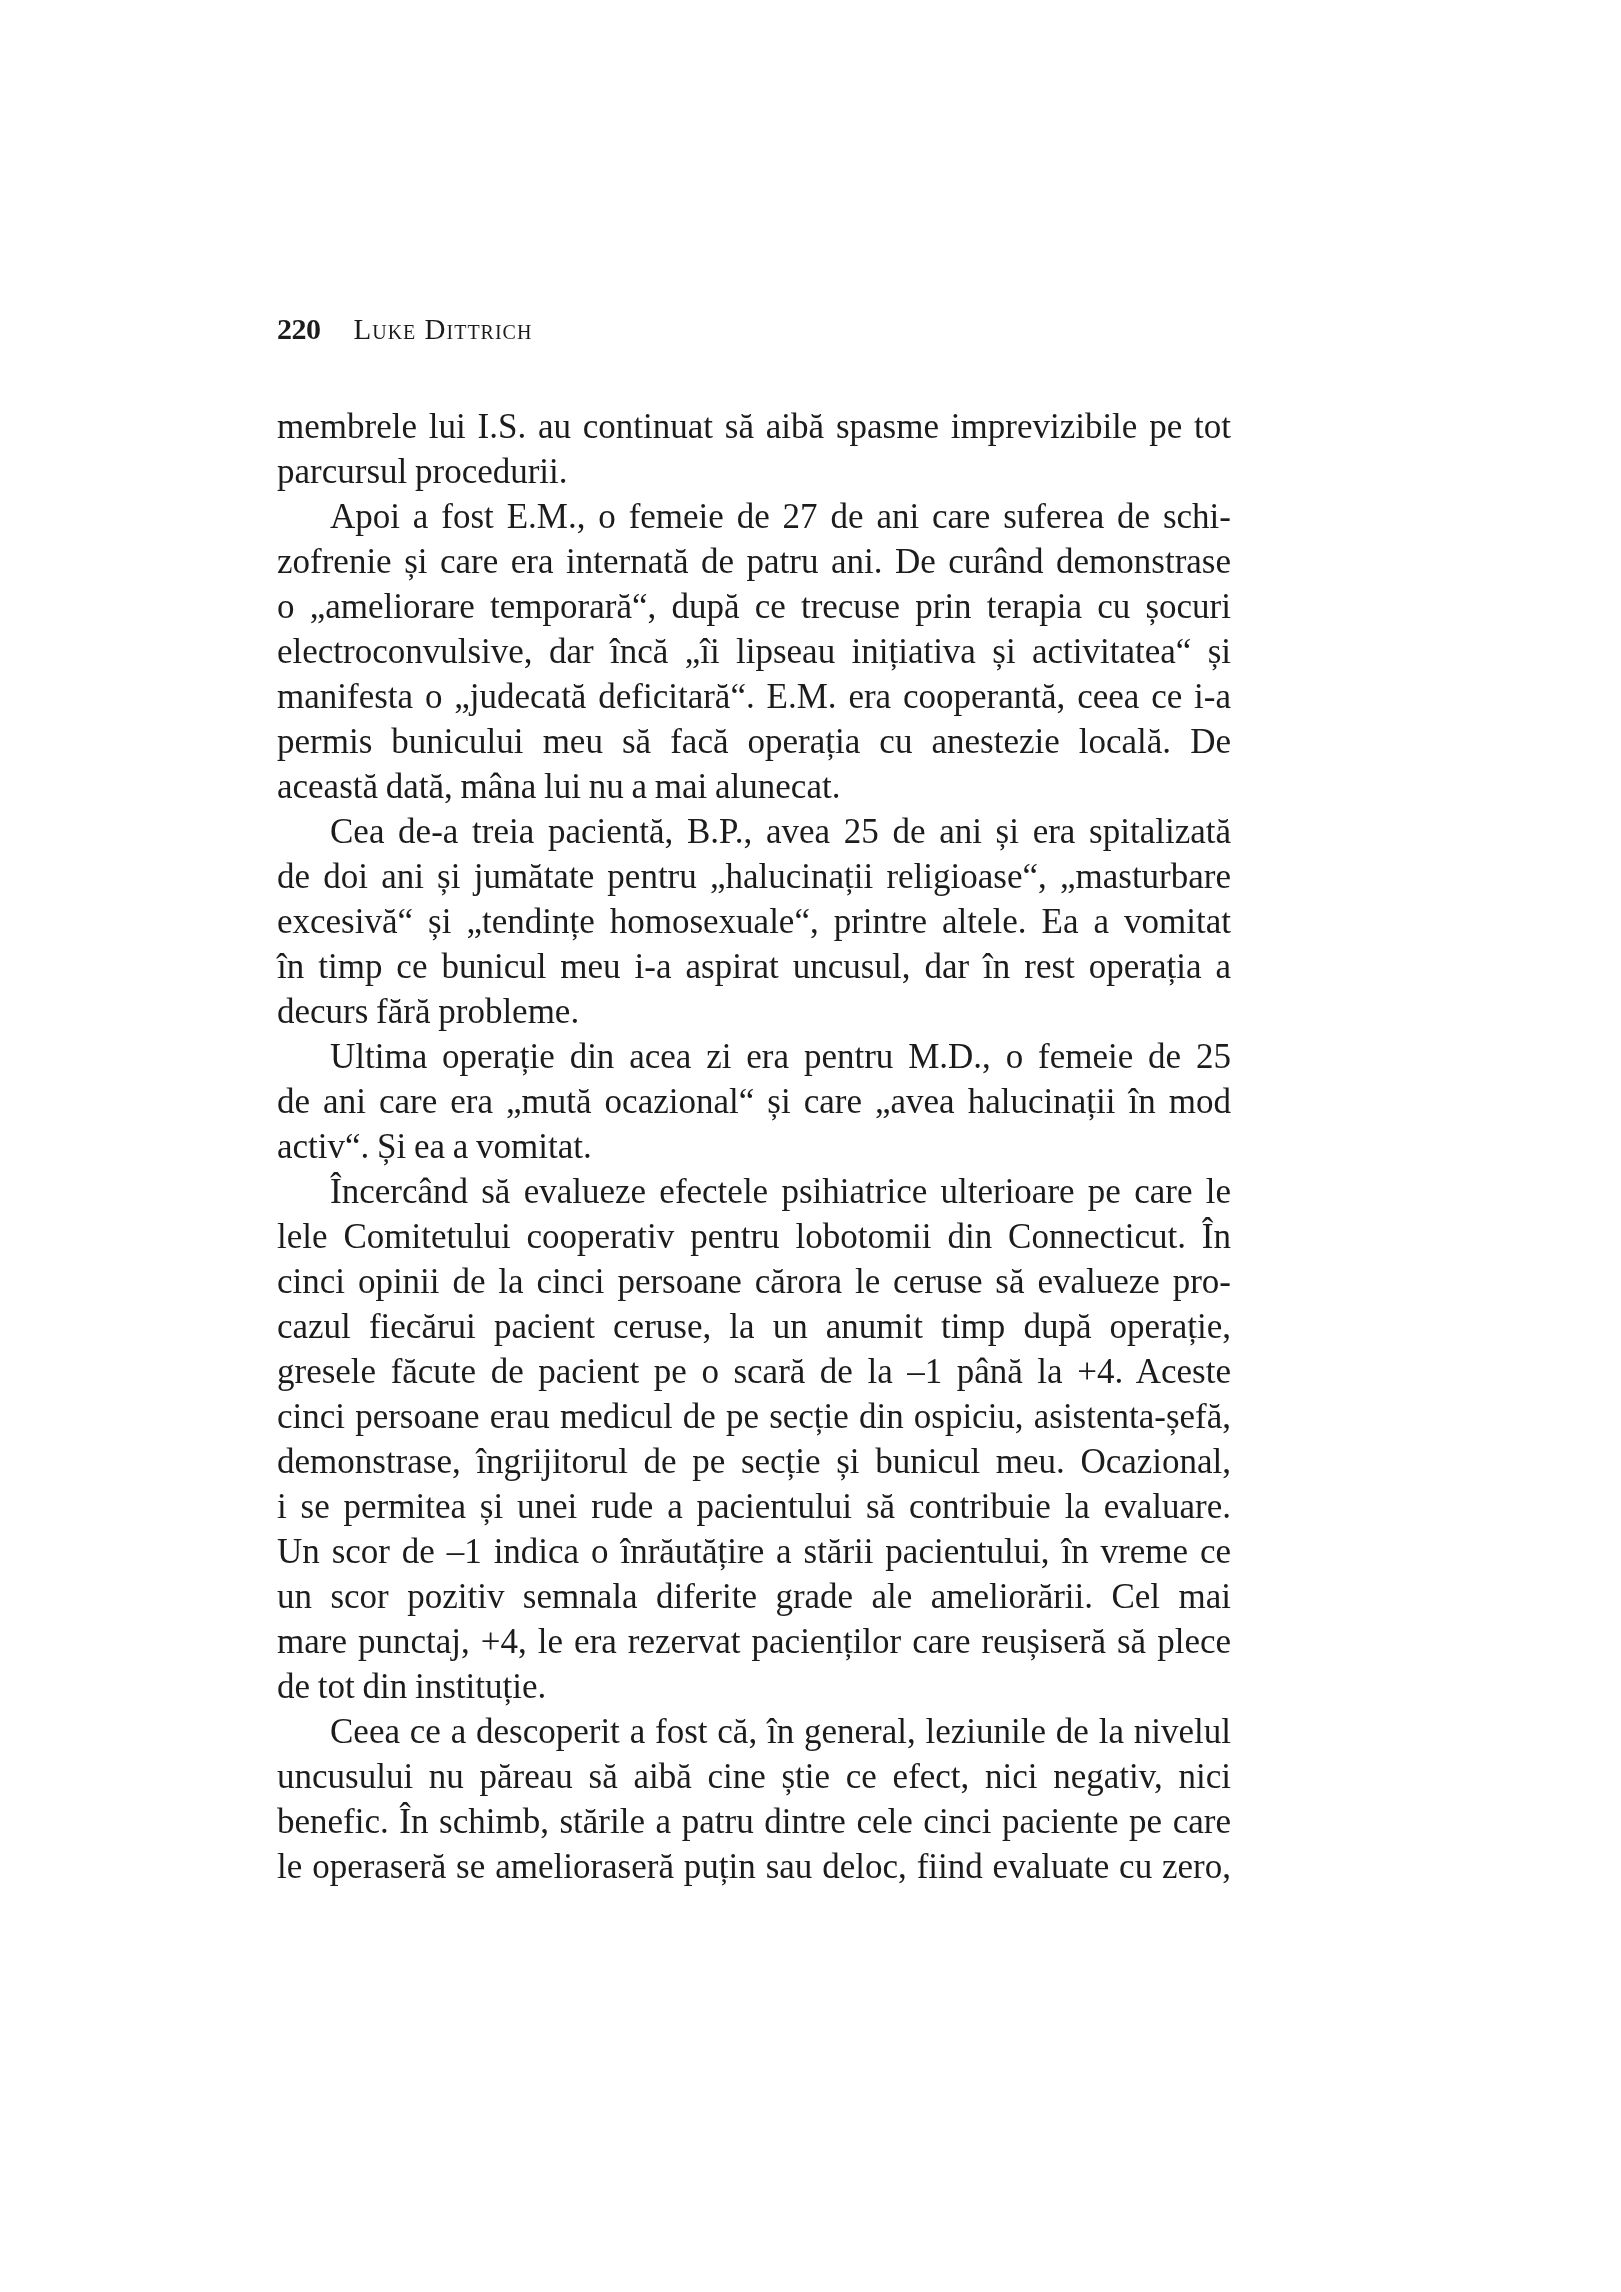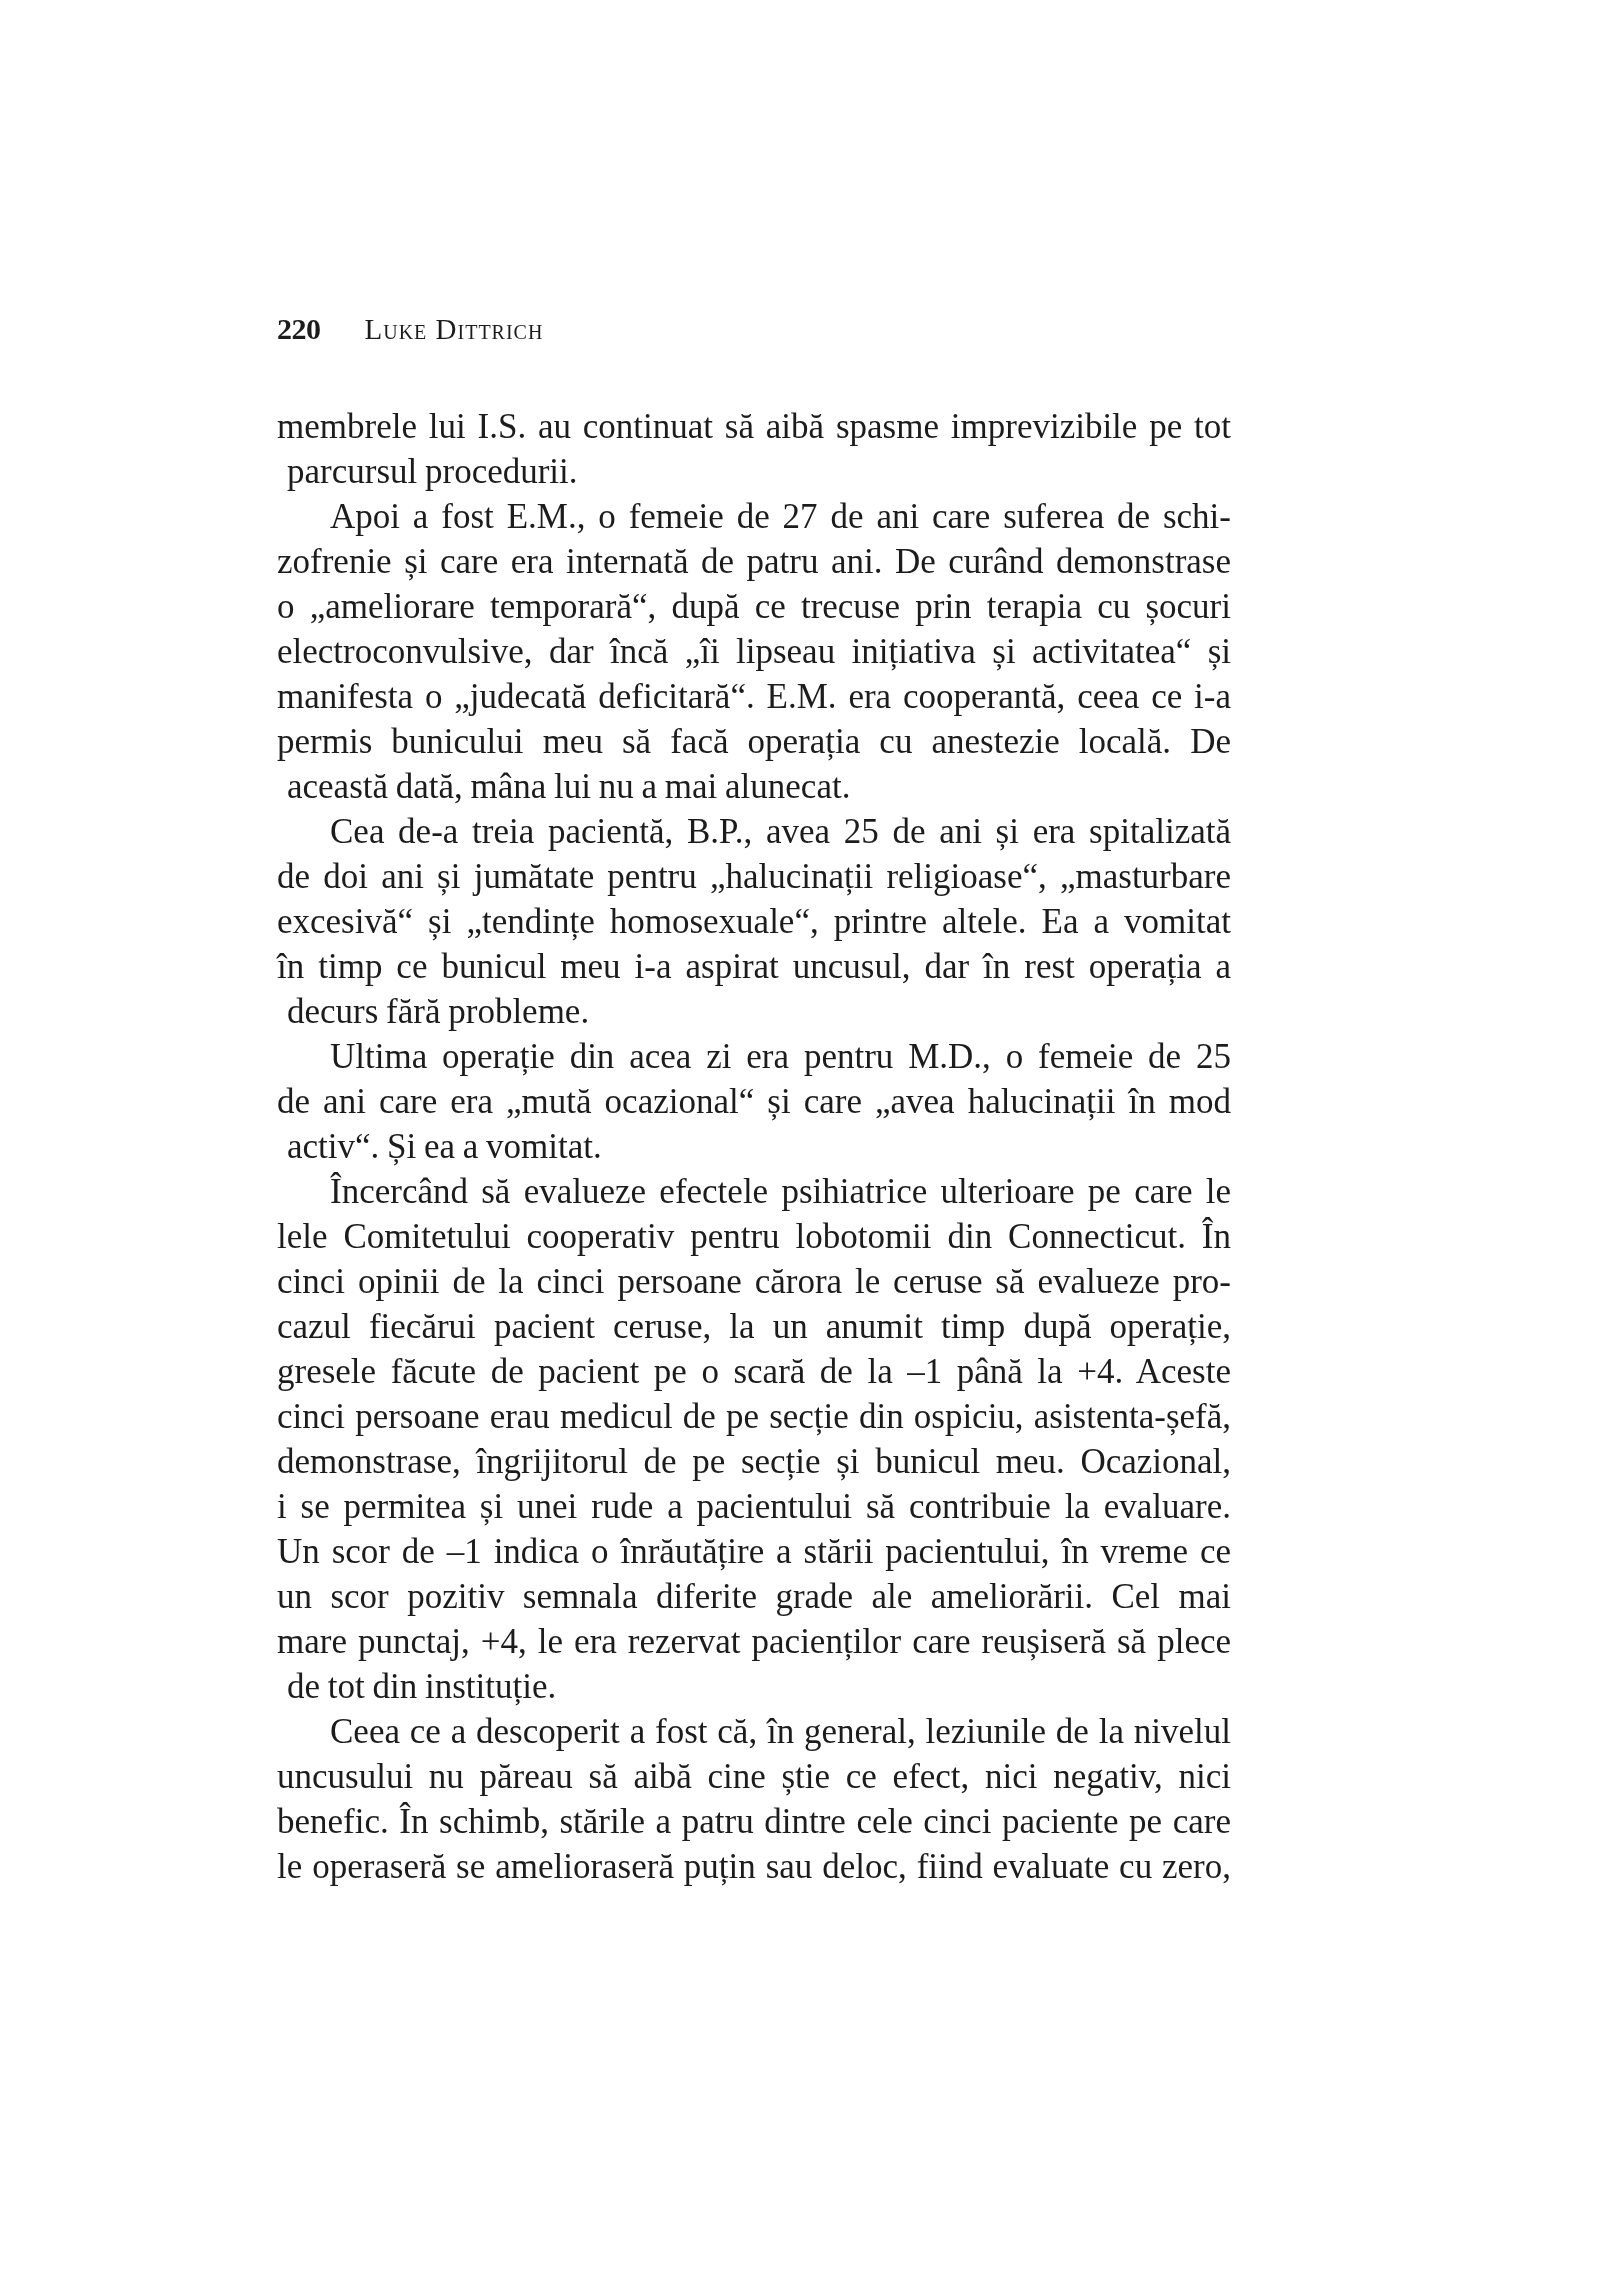--- a/index.html
+++ b/index.html
@@ -1,25 +1,25 @@
 <!DOCTYPE html>
 <html><head>
 <meta charset="utf-8">
 <style>
   html, body { margin: 0; padding: 0; background: #ffffff; }
   body { width: 1621px; height: 2293px; position: relative; overflow: hidden;
          font-family: "Liberation Serif", "DejaVu Serif", serif; color: #1c1c1c; }
   .running-head { position: absolute; left: 277px; top: 312px; height: 39px;
                   display: flex; align-items: baseline; }
   .page-number { font-weight: bold; font-size: 30px; letter-spacing: -0.5px; }
-  .author { margin-left: 44px; font-size: 29px; font-variant: small-caps; letter-spacing: 1px; }
+  .author { margin-left: 33px; font-size: 29px; font-variant: small-caps; letter-spacing: 1px; }
   .body-text { position: absolute; left: 277px; top: 404px; width: 954px; }
   .line { font-size: 35px; line-height: 45px; height: 45px; white-space: nowrap;
           text-align: justify; text-align-last: justify; word-spacing: -1px; }
-  .line.last { text-align-last: left; margin-left: 10px; }
+  .line.last { text-align-last: left; }
   .line.first { text-indent: 53px; }
 </style>
 </head>
 <body>
 
 <div class="running-head">
   <span class="page-number">220</span>
   <span class="author">Luke Dittrich</span>
 </div>
 

